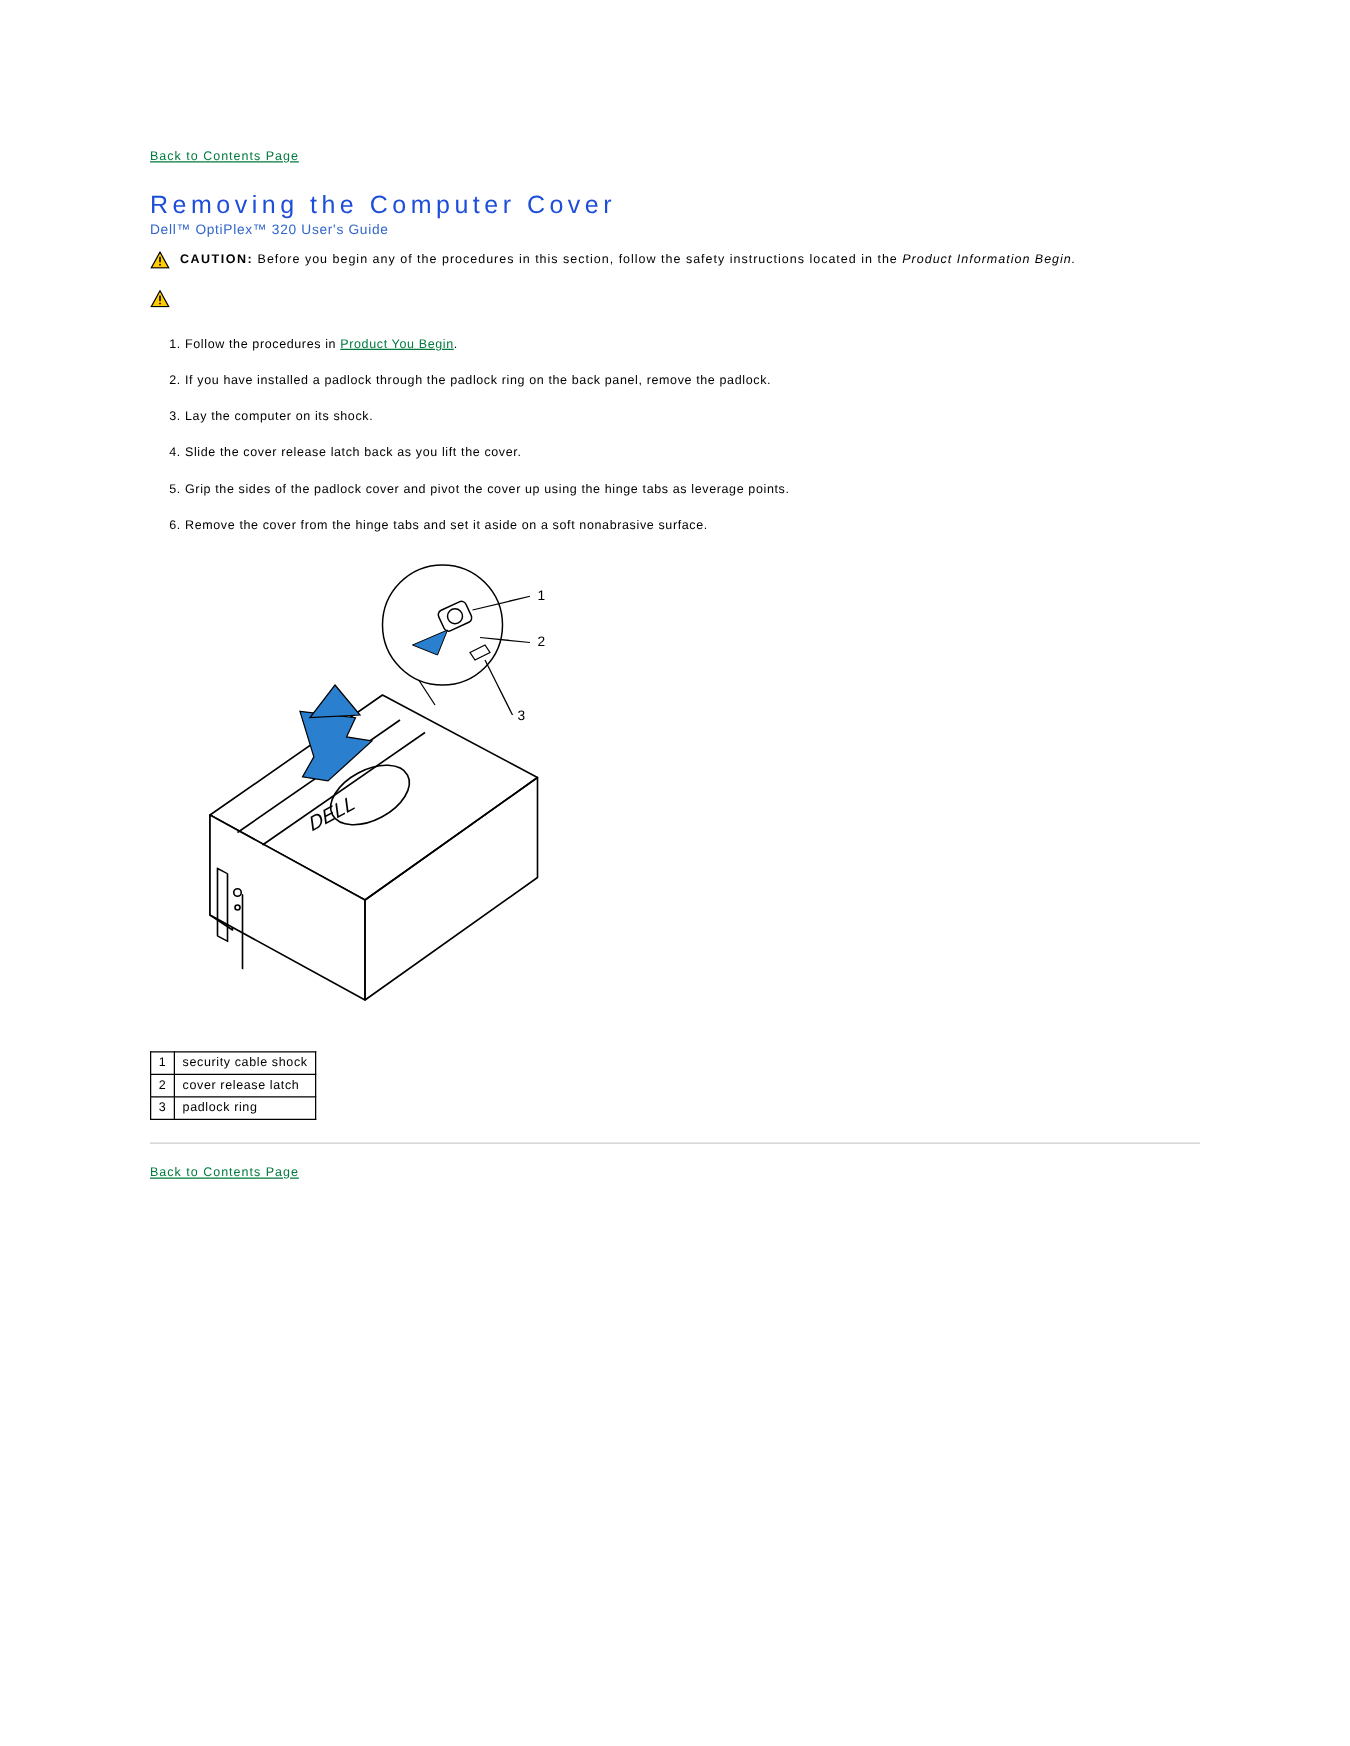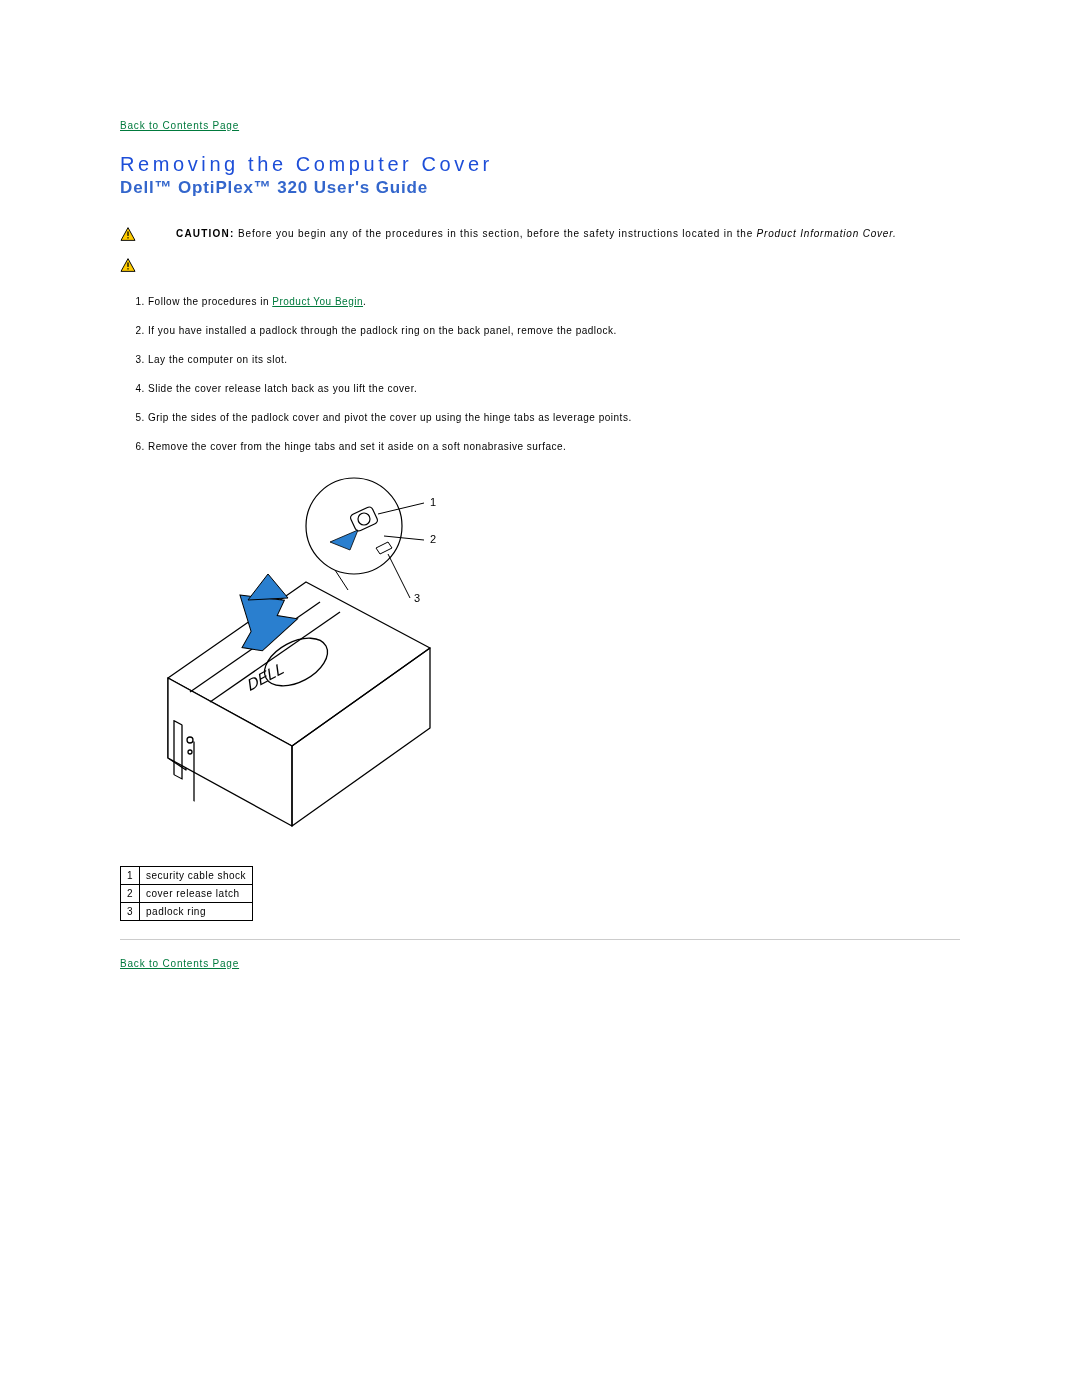--- a/index.html
+++ b/index.html
@@ -19,40 +19,39 @@
   }
   h1.title {
     color: #1d4ed8;
     font-size: 20px;
     font-weight: normal;
     letter-spacing: 0.18em;
     margin: 22px 0 2px 0;
   }
   .subtitle {
     color: #3366cc;
-    font-weight: bold;
-    font-size: 17px;
+    font-weight: normal;
+    font-size: 11px;
     letter-spacing: 0.05em;
-    margin-bottom: 30px;
+    margin-bottom: 12px;
   }
   .caution-row {
     display: flex;
     align-items: flex-start;
     margin: 12px 0 18px 0;
   }
   .caution-icon {
     flex-shrink: 0;
     width: 16px;
     height: 14px;
     margin-right: 8px;
     margin-top: -1px;
   }
   .caution-text strong {
     letter-spacing: 0.12em;
-    margin-left: 32px;
   }
   .caution-text em {
     font-style: italic;
   }
   ol.steps {
     padding-left: 28px;
     margin-top: 24px;
   }
   ol.steps li {
     margin-bottom: 18px;
@@ -88,38 +87,38 @@
 <h1 class="title">Removing the Computer Cover</h1>
 <div class="subtitle">Dell™ OptiPlex™ 320 User's Guide</div>
 
 <div class="caution-row">
   <svg class="caution-icon" viewBox="0 0 24 22">
     <polygon points="12,1 23,21 1,21" fill="#ffcc00" stroke="#000" stroke-width="1.5"></polygon>
     <rect x="11" y="7" width="2" height="7" fill="#000"></rect>
     <rect x="11" y="16" width="2" height="2" fill="#000"></rect>
   </svg>
   <div class="caution-text">
-    <strong>CAUTION:</strong><span> Before you begin any of the procedures in this section, before the safety instructions located in the </span><em>Product Information Cover.</em>
+    <strong>CAUTION:</strong><span> Before you begin any of the procedures in this section, follow the safety instructions located in the </span><em>Product Information Begin.</em>
   </div>
 </div>
 
 <div class="caution-row">
   <svg class="caution-icon" viewBox="0 0 24 22">
     <polygon points="12,1 23,21 1,21" fill="#ffcc00" stroke="#000" stroke-width="1.5"></polygon>
     <rect x="11" y="7" width="2" height="7" fill="#000"></rect>
     <rect x="11" y="16" width="2" height="2" fill="#000"></rect>
   </svg>
 </div>
 
 <ol class="steps">
   <li>
     <span>Follow the procedures in </span><a href="#" class="link">Product You Begin</a><span>.</span>
   </li>
   <li>If you have installed a padlock through the padlock ring on the back panel, remove the padlock.</li>
-  <li>Lay the computer on its slot.</li>
+  <li>Lay the computer on its shock.</li>
   <li>Slide the cover release latch back as you lift the cover.</li>
   <li>Grip the sides of the padlock cover and pivot the cover up using the hinge tabs as leverage points.</li>
   <li>Remove the cover from the hinge tabs and set it aside on a soft nonabrasive surface.</li>
 </ol>
 
 <div class="figure">
   <svg width="330" height="370" viewBox="0 0 330 370">
 
     <circle cx="234" cy="56" r="48" fill="none" stroke="#000" stroke-width="1.2"></circle>
 

